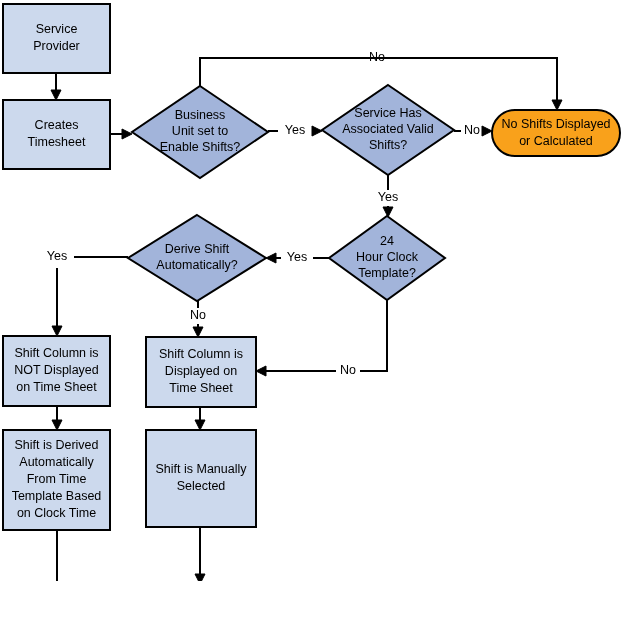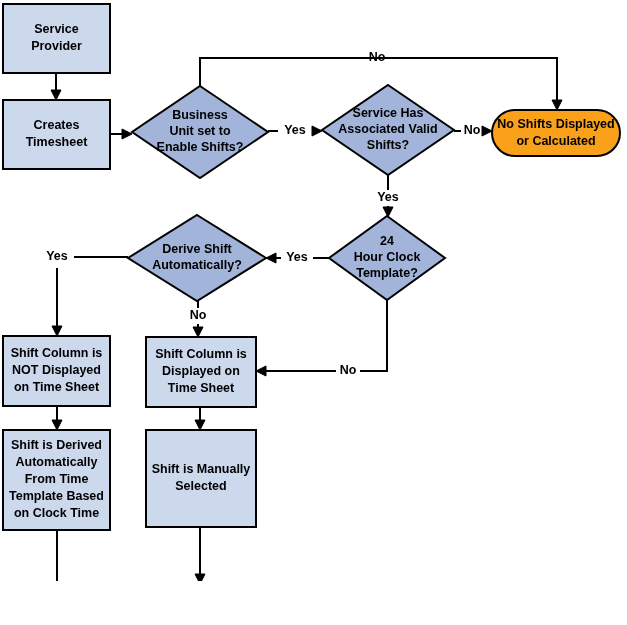--- a/index.html
+++ b/index.html
@@ -9,21 +9,20 @@
   }
   body {
     font-family: "Liberation Sans", sans-serif;
   }
   #canvas {
     position: relative;
     width: 627px;
     height: 581px;
     background: #ffffff;
     overflow: hidden;
-    font-weight: bold;
   }
   #flow-svg {
     position: absolute;
     left: 0;
     top: 0;
     width: 627px;
     height: 625px;
   }
   .node-label {
     font-family: "Liberation Sans", sans-serif;

